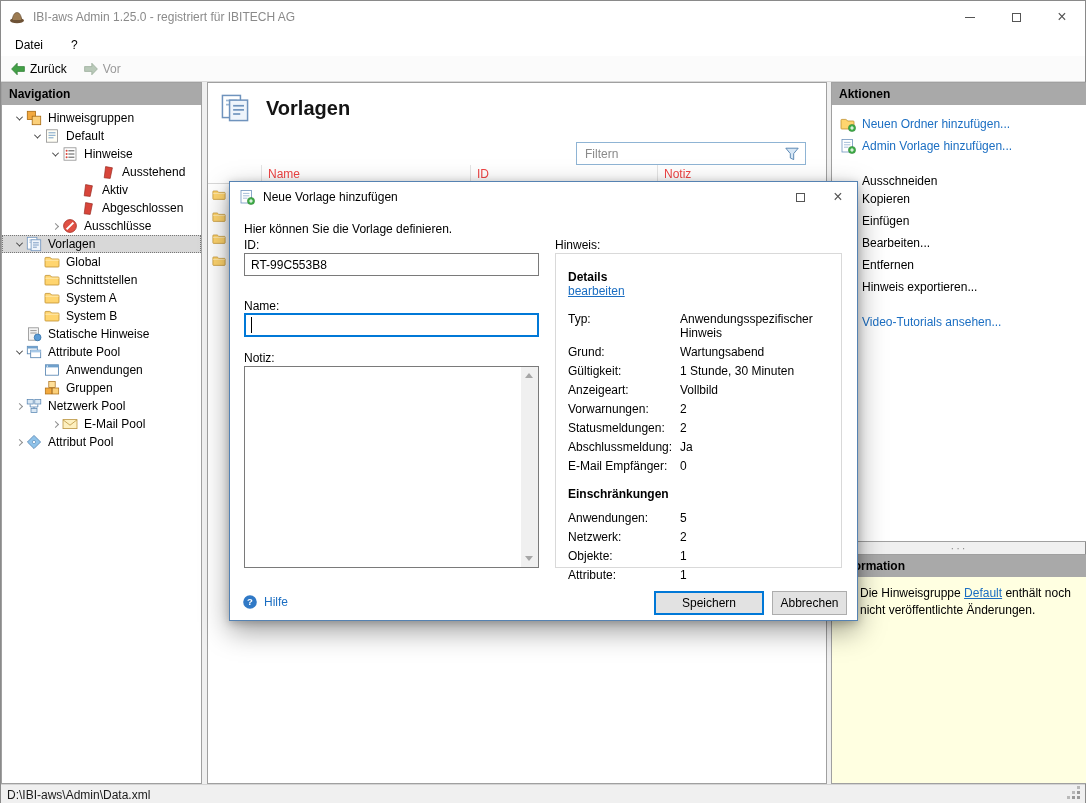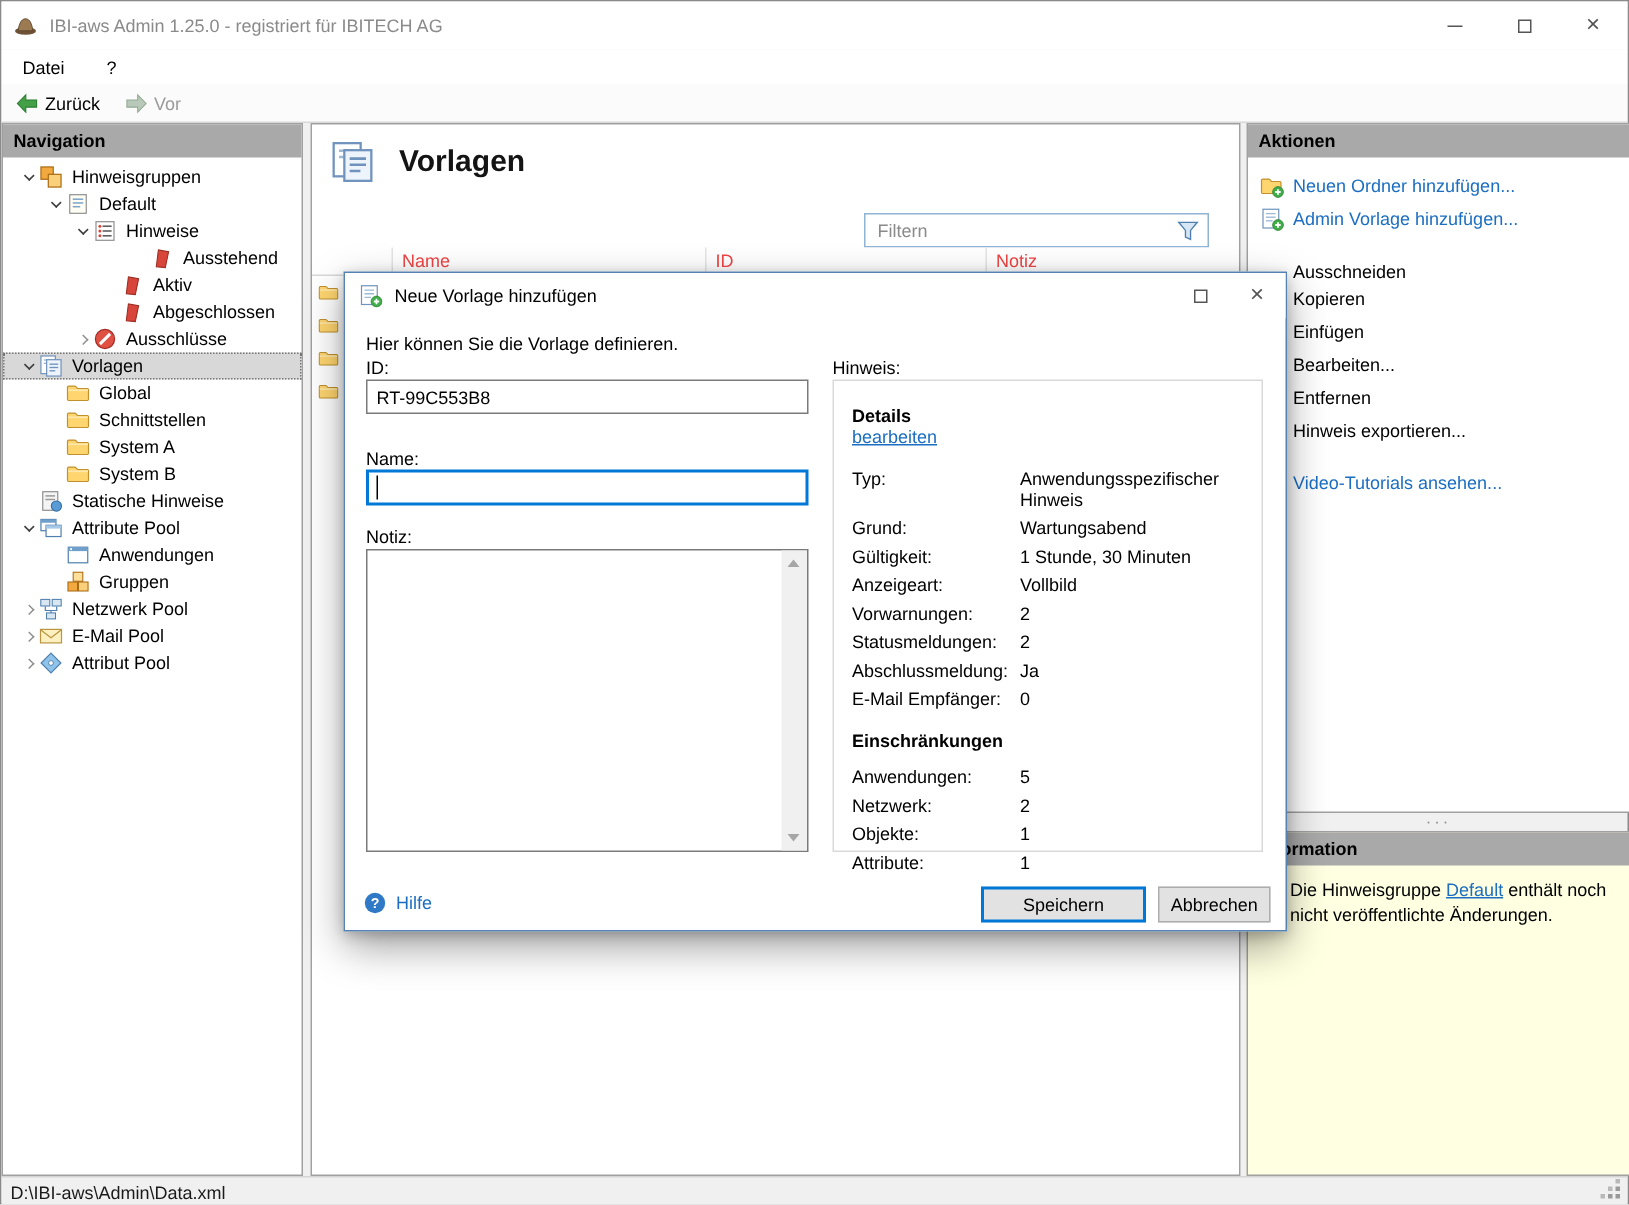--- a/index.html
+++ b/index.html
@@ -373,21 +373,21 @@
           <span class="ico">
             <svg viewBox="0 0 16 16">
               <rect x="1.2" y="1.6" width="6" height="4.4" fill="#d9e7f3" stroke="#4f7fae" stroke-width="0.7"></rect>
               <rect x="8.8" y="1.6" width="6" height="4.4" fill="#d9e7f3" stroke="#4f7fae" stroke-width="0.7"></rect>
               <path d="M4.2 6.4 L4.2 9 L11.8 9 L11.8 6.4 M8 9 L8 10.6" fill="none" stroke="#4f7fae" stroke-width="0.8"></path>
               <rect x="5" y="10.6" width="6" height="4" fill="#d9e7f3" stroke="#4f7fae" stroke-width="0.7"></rect>
             </svg>
           </span>
           <span class="tree-label">Netzwerk Pool</span>
         </div>
-        <div class="tree-row" style="padding-left: 10px;">
+        <div class="tree-row" style="padding-left: 10px; margin-left: 36px;">
           <span class="chev-box">
             <span class="chev right"></span>
           </span>
           <span class="ico">
             <svg viewBox="0 0 16 16">
               <rect x="1" y="3.6" width="14" height="9" fill="#fdf0c0" stroke="#bb9440" stroke-width="0.8"></rect>
               <path d="M1 3.8 L8 9.2 L15 3.8" fill="none" stroke="#bb9440" stroke-width="0.8"></path>
             </svg>
           </span>
           <span class="tree-label">E-Mail Pool</span>

